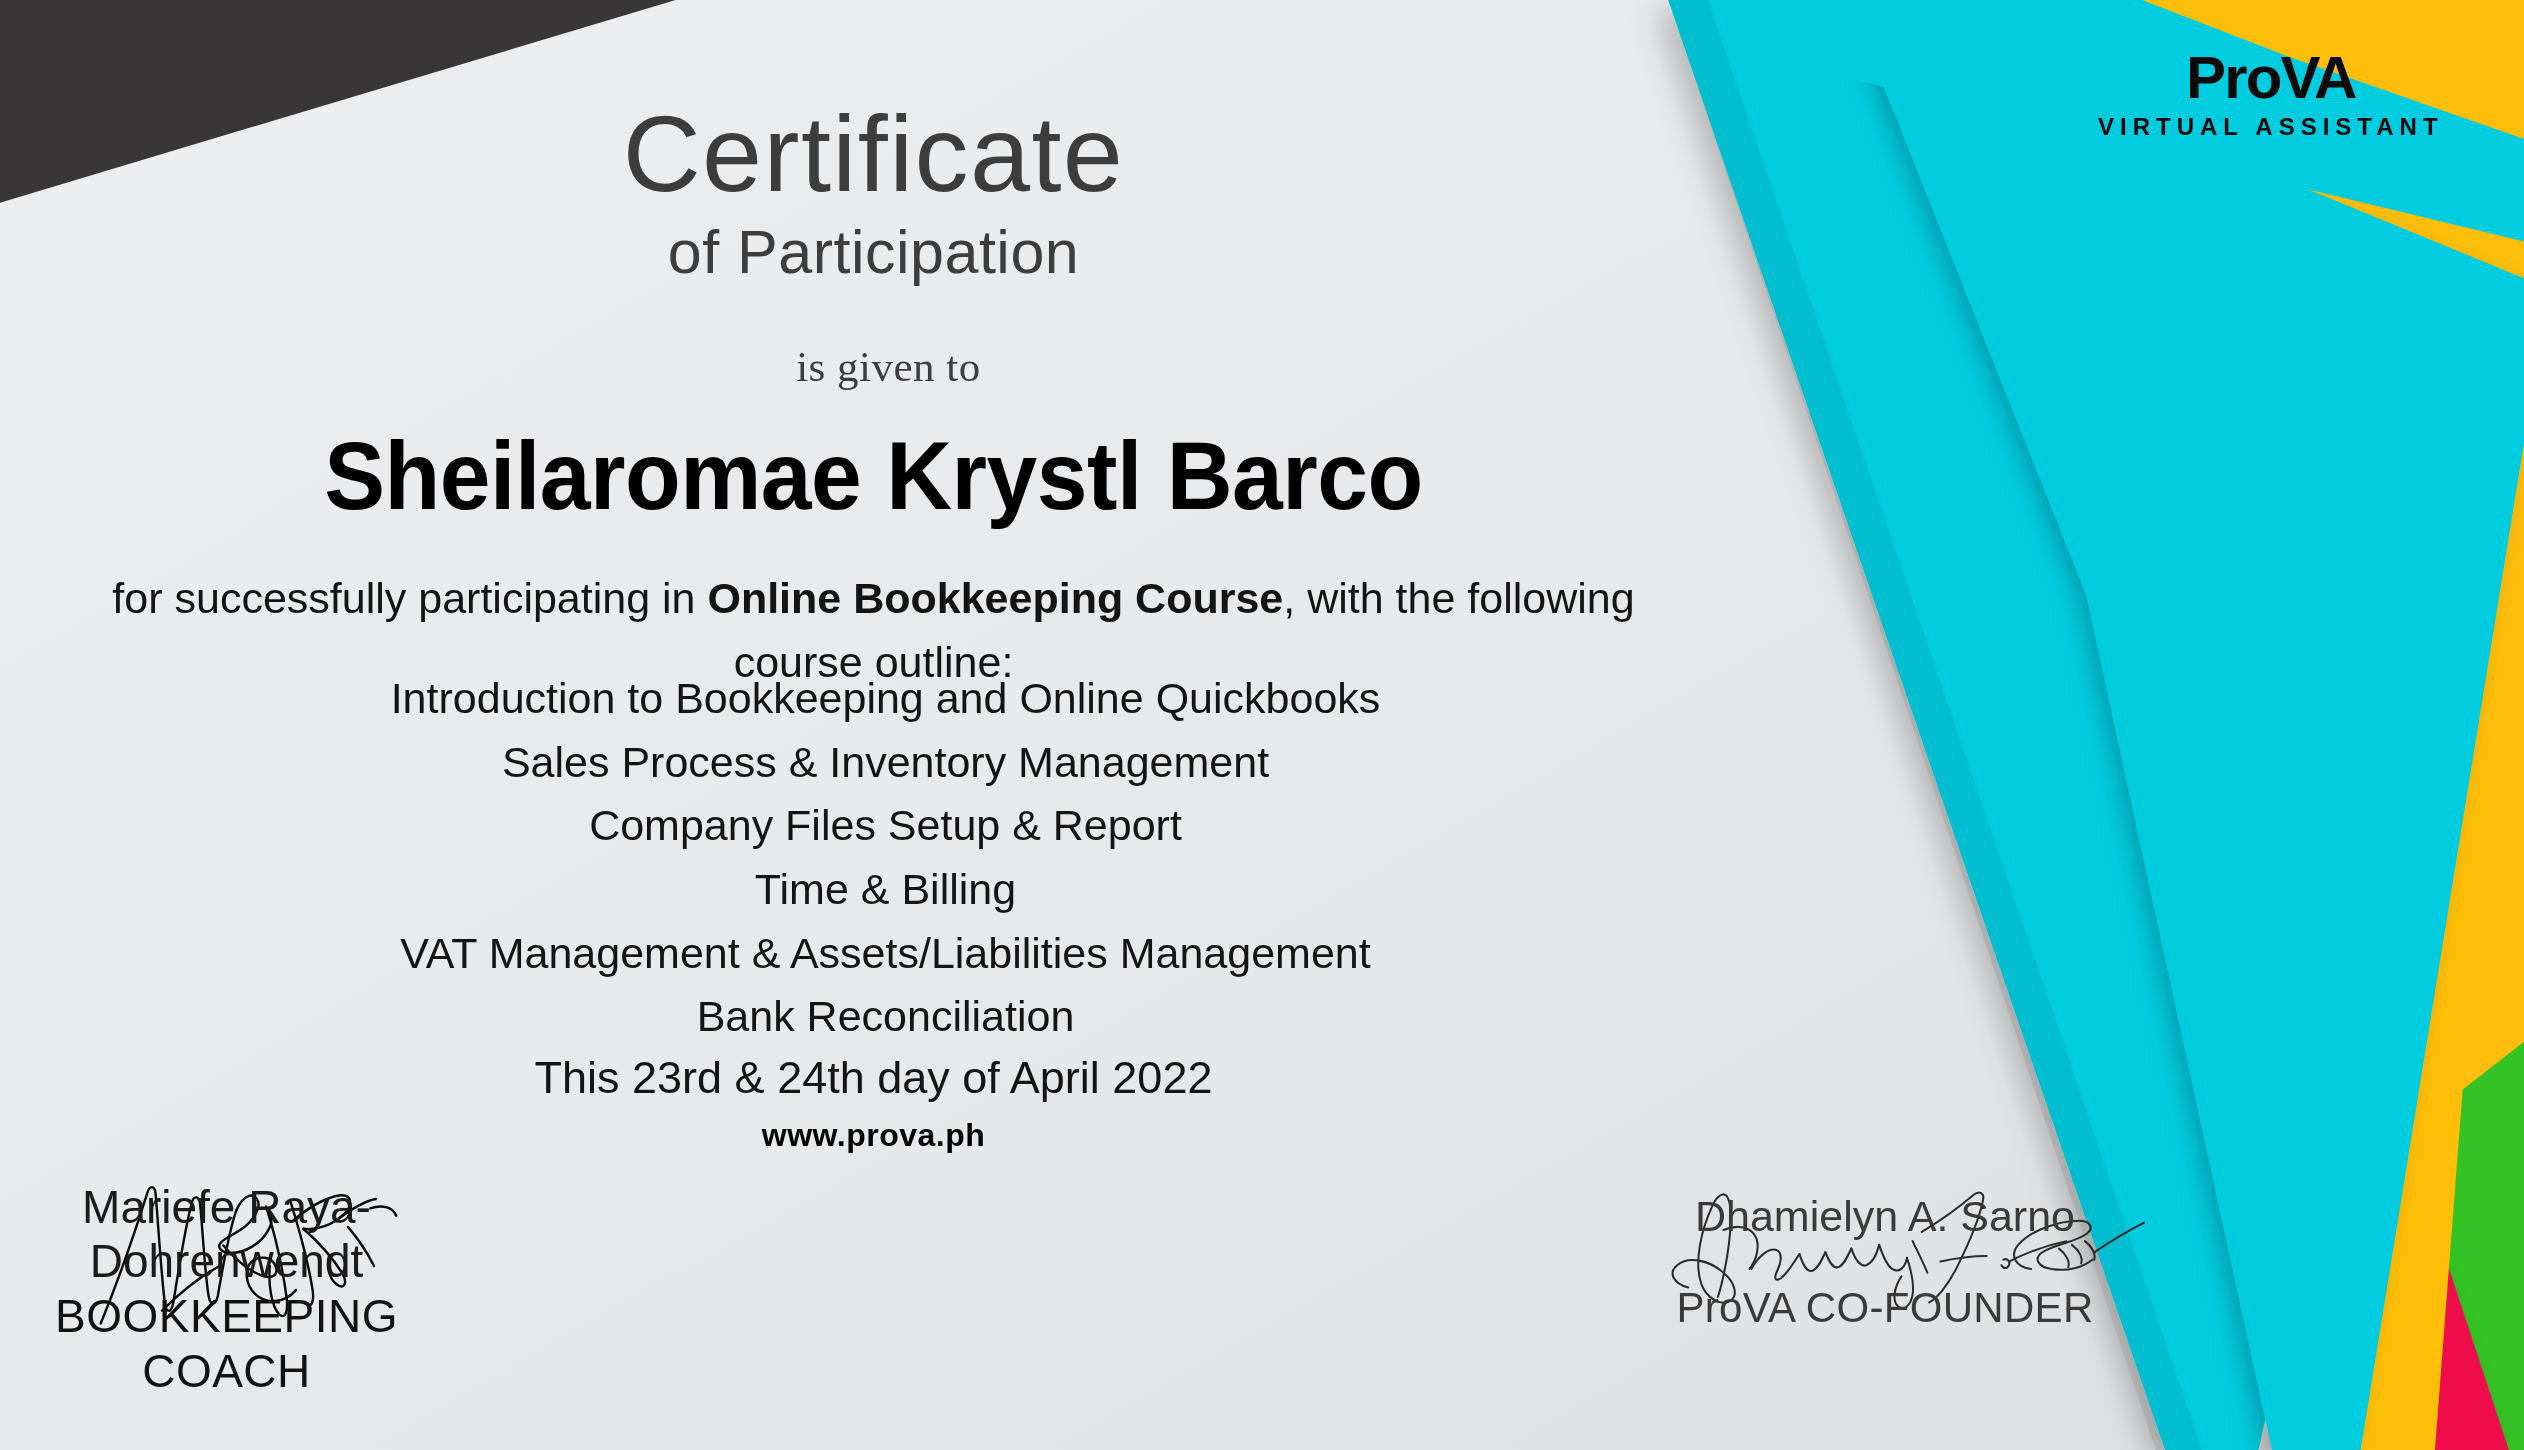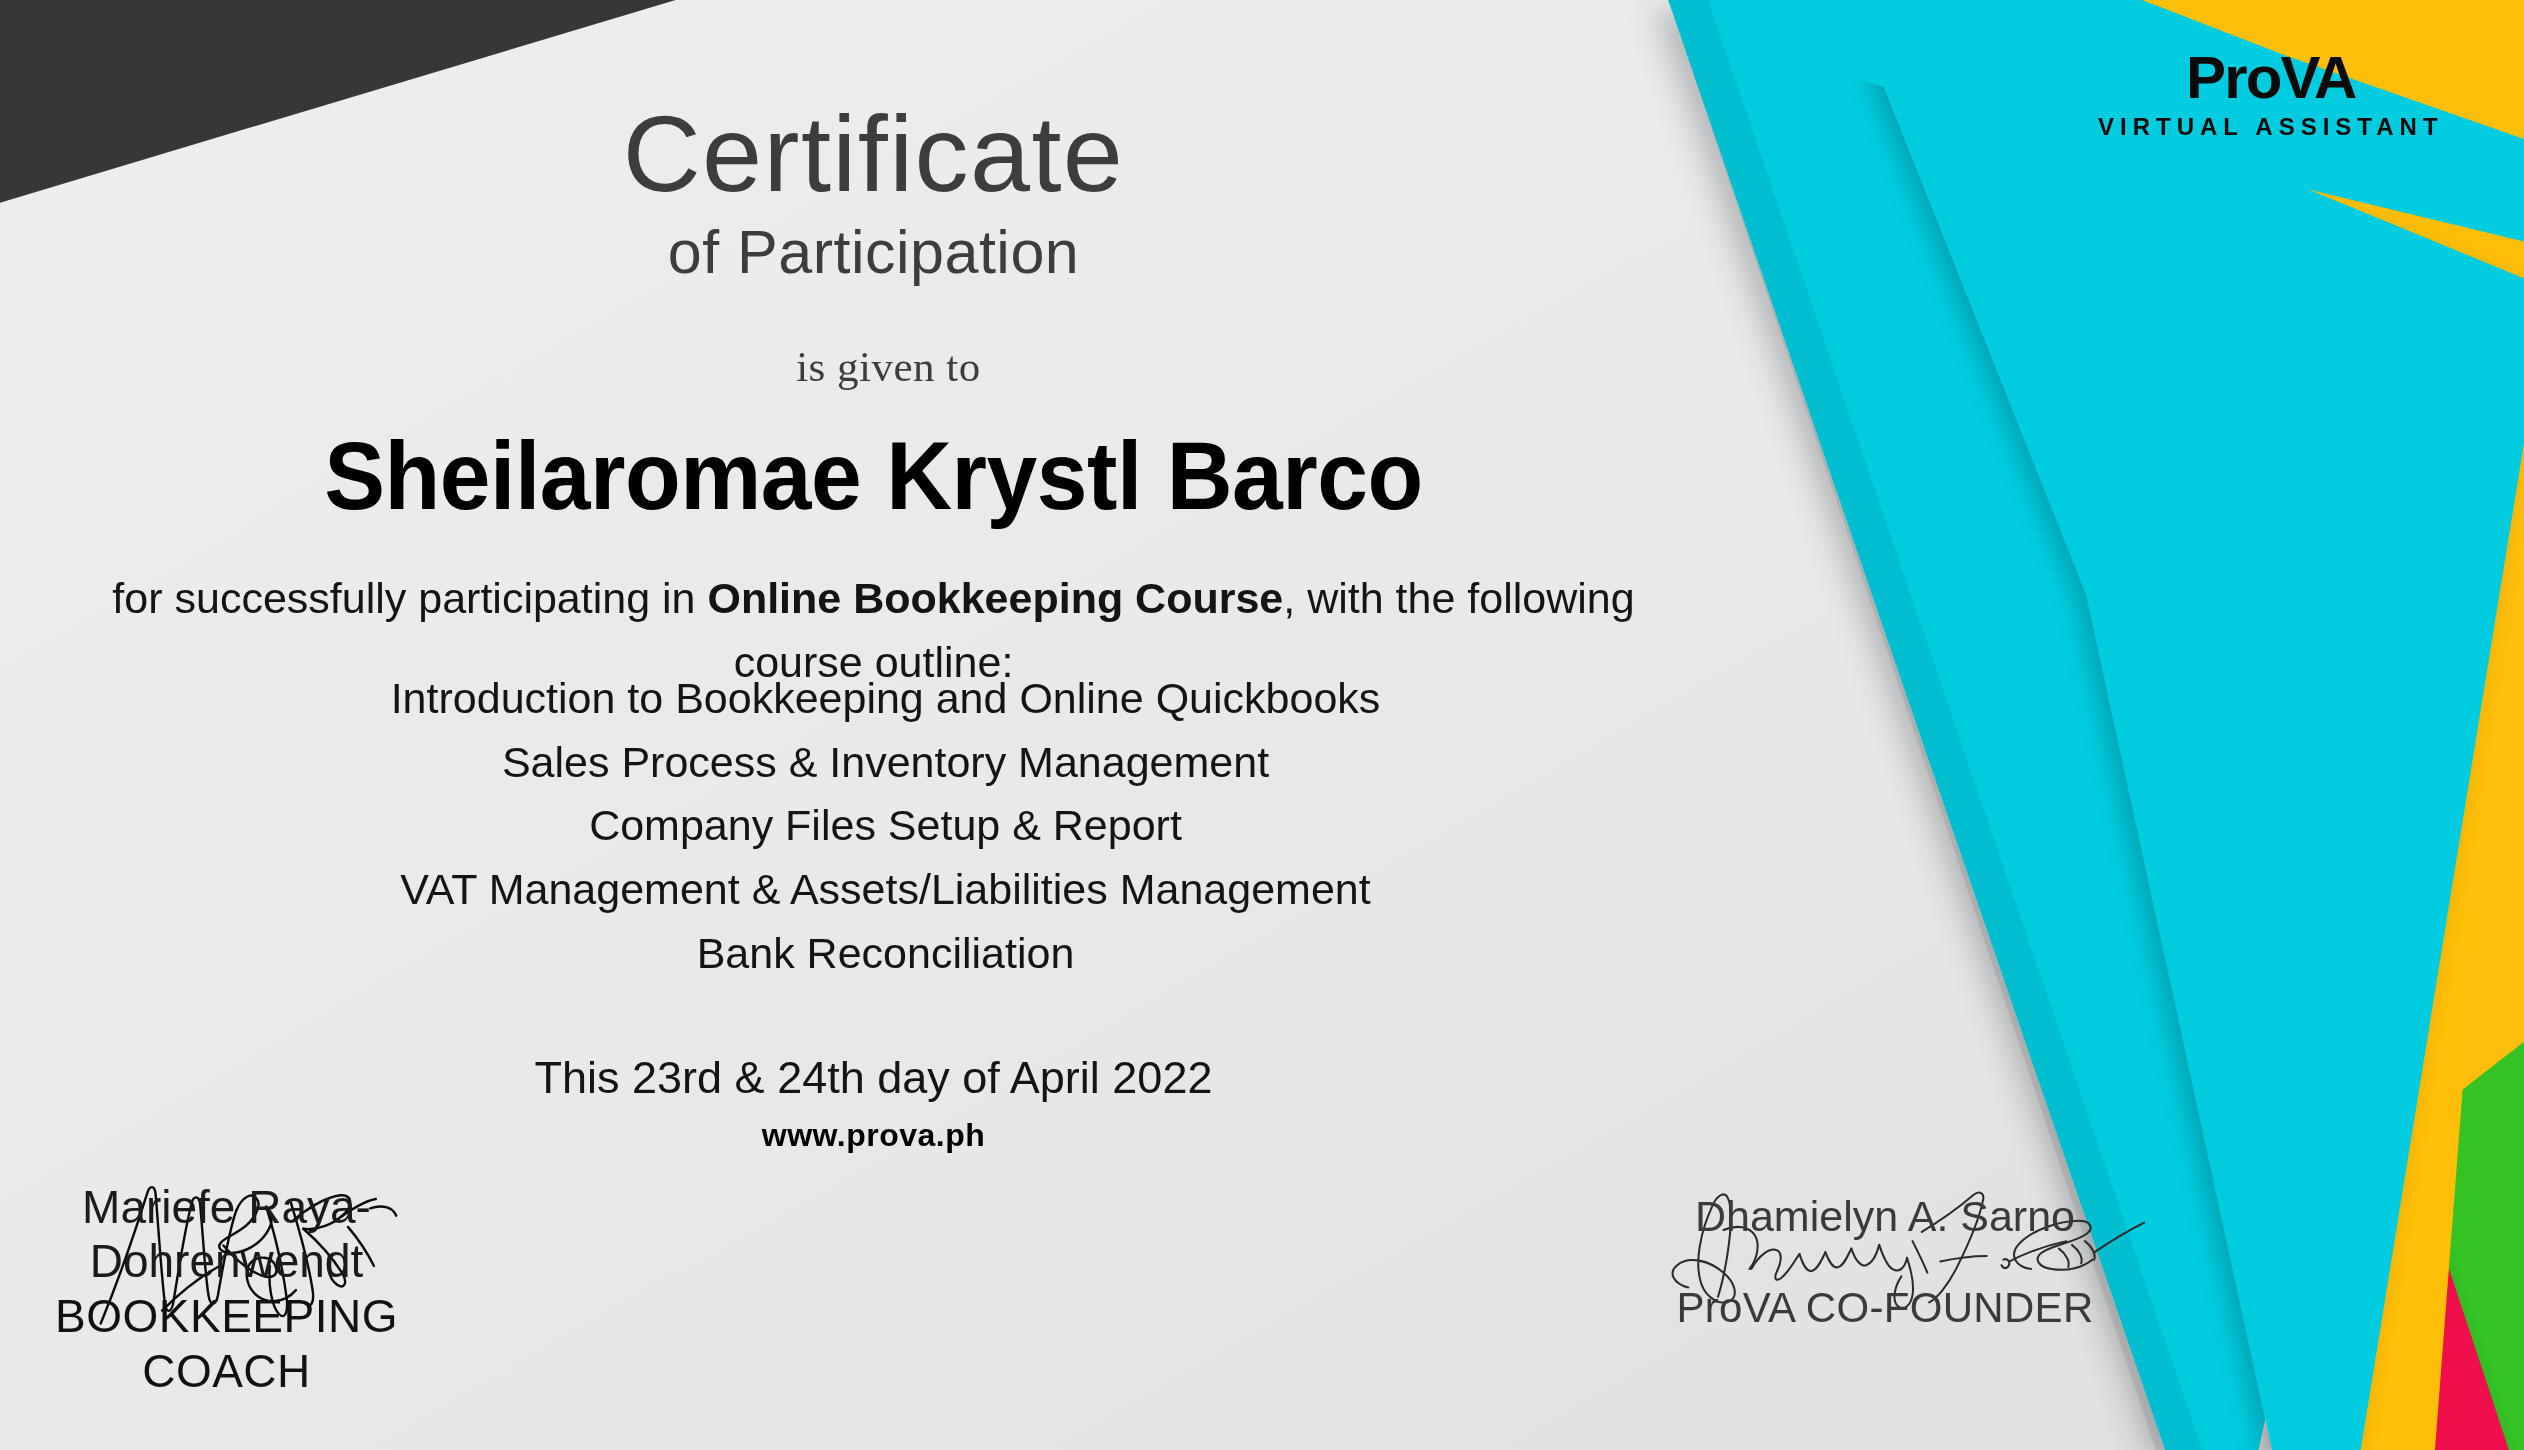--- a/index.html
+++ b/index.html
@@ -282,20 +282,21 @@
     <div class="recipient">Sheilaromae Krystl Barco</div>
 
     <div class="body-block">
       <span>for successfully participating in </span><span class="strong">Online Bookkeeping Course</span><span>, with the following course outline:</span>
     </div>
 
     <div class="outline-list">
       <span class="outline-line">Introduction to Bookkeeping and Online Quickbooks</span>
       <span class="outline-line">Sales Process &amp; Inventory Management</span>
       <span class="outline-line">Company Files Setup &amp; Report</span>
+      <span class="outline-line">Time &amp; Billing</span>
       <span class="outline-line">VAT Management &amp; Assets/Liabilities Management</span>
       <span class="outline-line">Bank Reconciliation</span>
     </div>
 
     <div class="date-line">This 23rd &amp; 24th day of April 2022</div>
 
     <div class="website-line">www.prova.ph</div>
 
     <div class="sig-block sig-left">
       <svg class="sig-scribble" style="left:56px; top:-7.4px;" width="372" height="158" viewBox="0 0 400 170">

